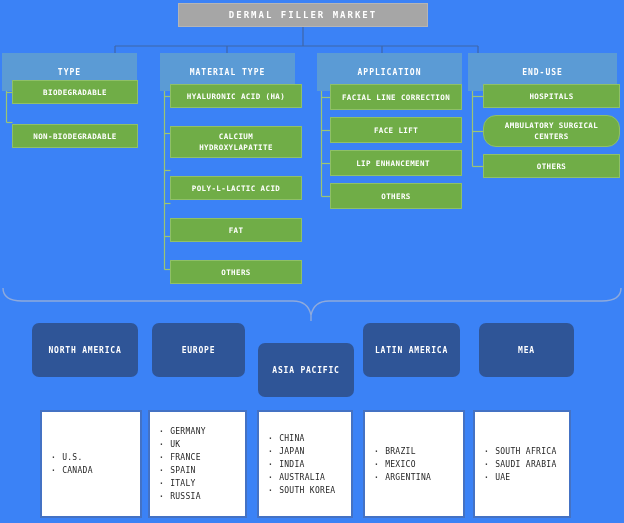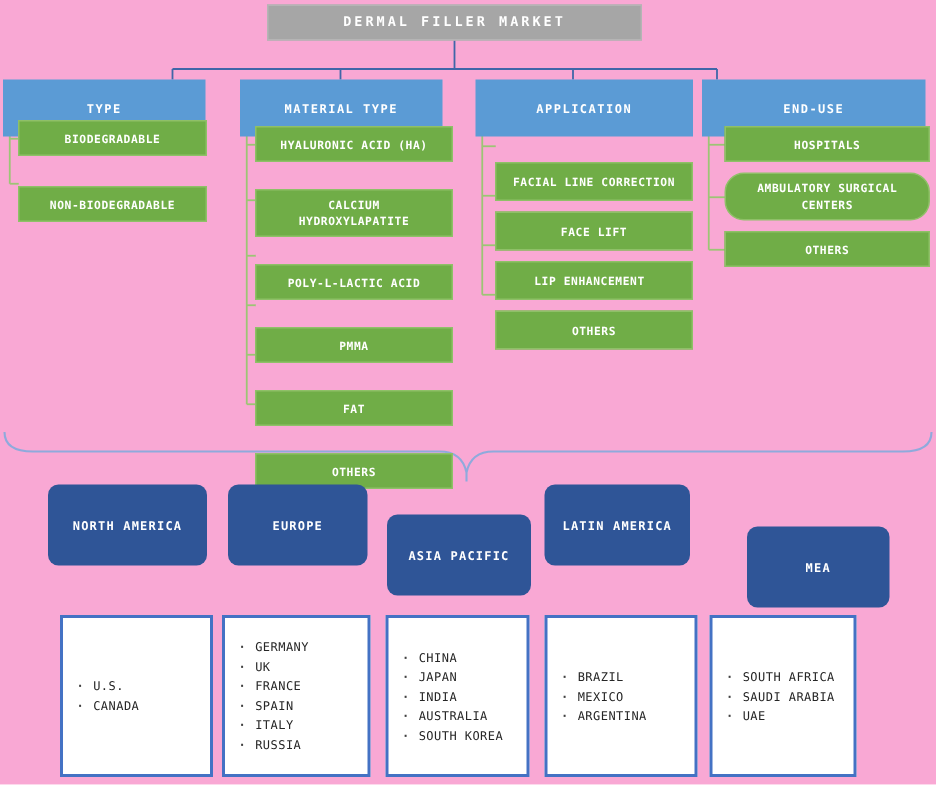--- a/index.html
+++ b/index.html
@@ -8,21 +8,21 @@
     --segment-item-fill:#70AD47;
     --segment-item-border:#8fc068;
     --region-fill:#2F5597;
     --country-border:#4472C4;
     --connector-blue:#3F66A8;
     --connector-green:#9CC575;
     --brace:#8FAADC;
   }
   html,body{margin:0;padding:0;background:#ffffff;}
   .canvas{
-    position:relative;width:624px;height:523px;background:#f9a8d4;overflow:hidden;
+    position:relative;width:624px;height:523px;background:#3b82f6;overflow:hidden;
     font-family:"DejaVu Sans Mono","Liberation Mono",monospace;
   }
   .overlay{position:absolute;left:0;top:0;width:624px;height:523px;pointer-events:none;}
   .blue-tree{stroke:var(--connector-blue);stroke-width:1.2;fill:none;}
   .brace-path{stroke:var(--brace);stroke-width:1.4;fill:none;}
   .green-line{stroke:var(--connector-green);stroke-width:1.2;}
 
   .title-box{
     position:absolute;left:178px;top:3px;width:250px;height:24px;
     background:var(--root-fill);border:1px solid #b5b5b5;box-sizing:border-box;
@@ -99,44 +99,43 @@
       <div class="seg-header" style="left: 2px; width: 135px;">TYPE</div>
       <div class="seg-items" style="left: 12px; top: 80px; width: 126px; gap: 20px;">
         <div class="seg-item" style="min-height: 24px; padding-left: 8px; padding-right: 8px;">BIODEGRADABLE</div>
         <div class="seg-item" style="min-height: 24px; padding-left: 8px; padding-right: 8px;">NON-BIODEGRADABLE</div>
       </div>
       <div class="seg-header" style="left: 160px; width: 135px;">MATERIAL TYPE</div>
       <div class="seg-items" style="left: 170px; top: 84px; width: 132px; gap: 18px;">
         <div class="seg-item" style="min-height: 24px; padding-left: 12px; padding-right: 12px;">HYALURONIC ACID (HA)</div>
         <div class="seg-item" style="min-height: 24px; padding-left: 12px; padding-right: 12px;">CALCIUM HYDROXYLAPATITE</div>
         <div class="seg-item" style="min-height: 24px; padding-left: 12px; padding-right: 12px;">POLY-L-LACTIC ACID</div>
-        <div class="seg-item" style="min-height: 24px; padding-left: 12px; padding-right: 12px;">PMMA</div>
         <div class="seg-item" style="min-height: 24px; padding-left: 12px; padding-right: 12px;">FAT</div>
         <div class="seg-item" style="min-height: 24px; padding-left: 12px; padding-right: 12px;">OTHERS</div>
       </div>
       <div class="seg-header" style="left: 317px; width: 145px;">APPLICATION</div>
       <div class="seg-items" style="left: 330px; top: 84px; width: 132px; gap: 7px;">
-        <div class="seg-item" style="min-height: 26px; padding-left: 6px; padding-right: 6px; margin-top: 24px;">FACIAL LINE CORRECTION</div>
+        <div class="seg-item" style="min-height: 26px; padding-left: 6px; padding-right: 6px;">FACIAL LINE CORRECTION</div>
         <div class="seg-item" style="min-height: 26px; padding-left: 6px; padding-right: 6px;">FACE LIFT</div>
         <div class="seg-item" style="min-height: 26px; padding-left: 0; padding-right: 6px;">LIP ENHANCEMENT</div>
         <div class="seg-item" style="min-height: 26px; padding-left: 6px; padding-right: 6px;">OTHERS</div>
       </div>
       <div class="seg-header" style="left: 468px; width: 149px;">END-USE</div>
       <div class="seg-items" style="left: 483px; top: 84px; width: 137px; gap: 7px;">
         <div class="seg-item" style="min-height: 24px; padding-left: 8px; padding-right: 8px;">HOSPITALS</div>
         <div class="seg-item" style="min-height: 24px; padding-left: 8px; padding-right: 8px; border-radius: 13px;">AMBULATORY SURGICAL CENTERS</div>
         <div class="seg-item" style="min-height: 24px; padding-left: 8px; padding-right: 8px;">OTHERS</div>
       </div>
     </div>
   <div id="regions-layer">
       <div class="region-box" style="left: 32px; width: 106px;">NORTH AMERICA</div>
       <div class="region-box" style="left: 152px; width: 93px;">EUROPE</div>
       <div class="region-box" style="left: 258px; width: 96px; margin-top: 20px;">ASIA PACIFIC</div>
       <div class="region-box" style="left: 363px; width: 97px;">LATIN AMERICA</div>
-      <div class="region-box" style="left: 498px; width: 95px; margin-top: 28px;">MEA</div>
+      <div class="region-box" style="left: 479px; width: 95px;">MEA</div>
     </div>
   <div id="countries-layer">
       <div class="country-box" style="left: 40px; width: 102px;">
         <div class="country-item">
           <span class="bullet">·</span>
           <span>U.S.</span>
         </div>
         <div class="country-item">
           <span class="bullet">·</span>
           <span>CANADA</span>

